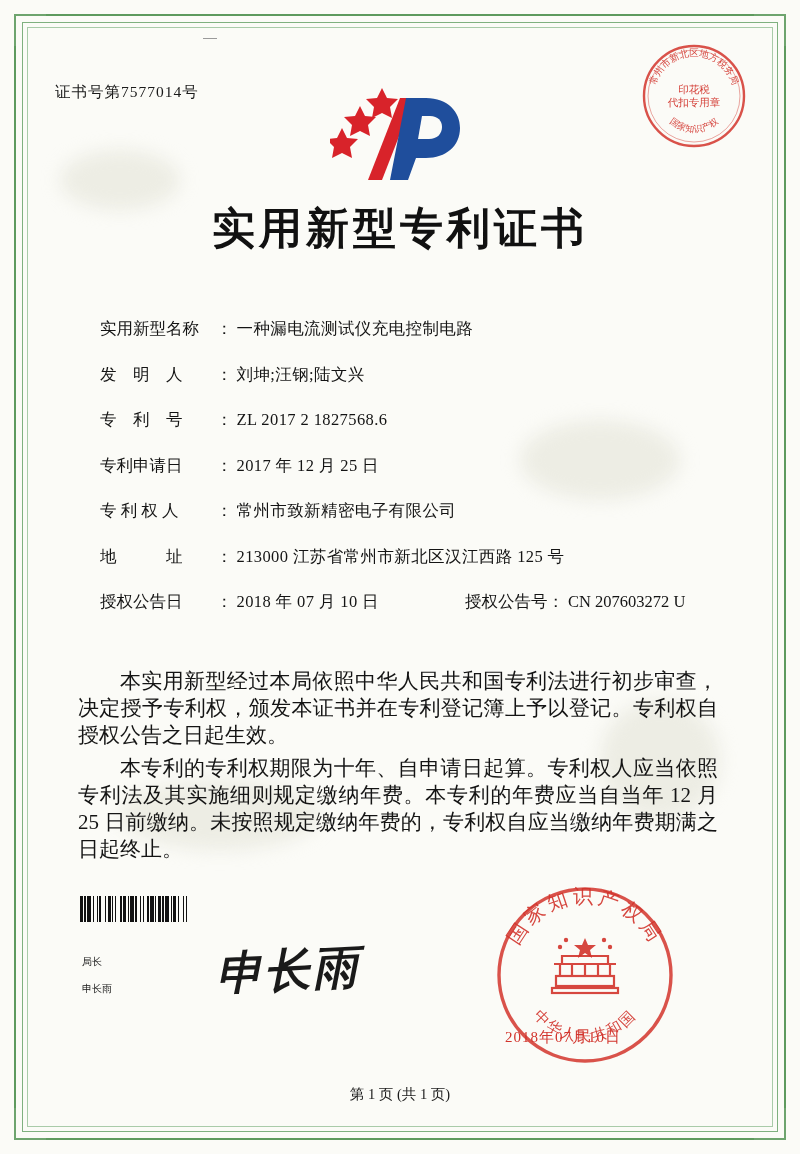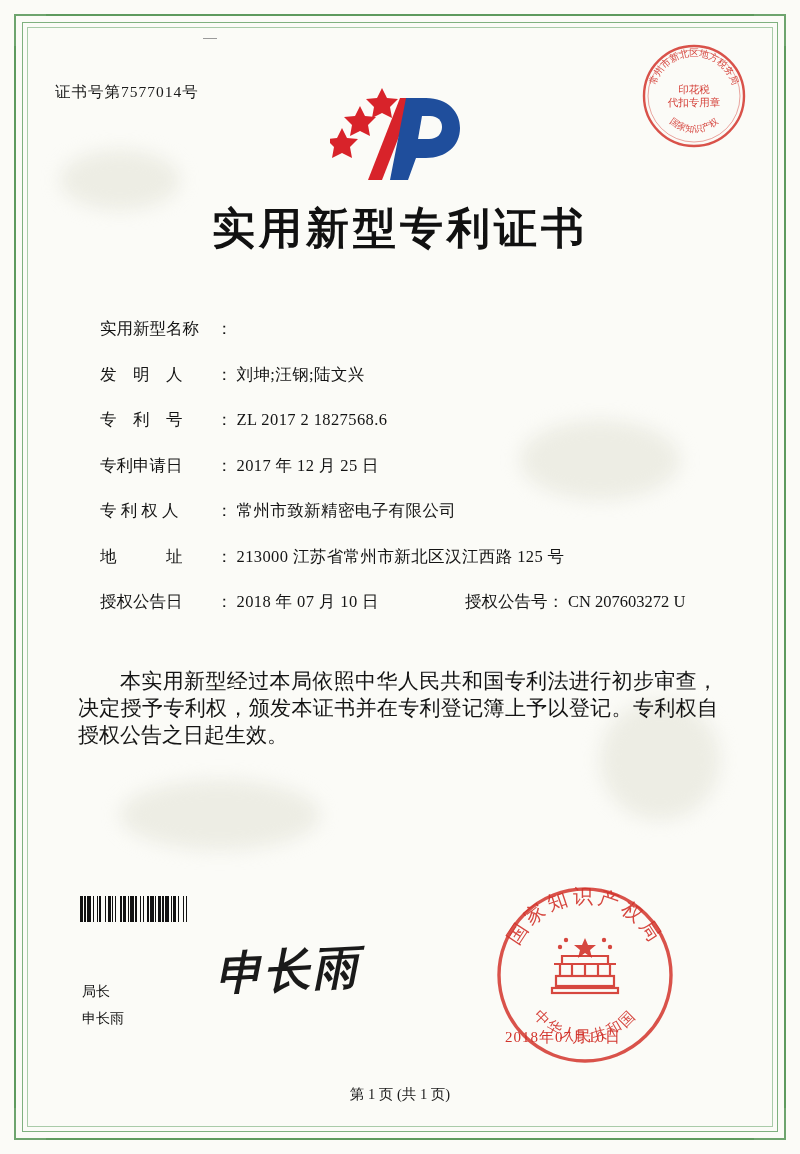--- a/index.html
+++ b/index.html
@@ -151,22 +151,22 @@
   .barcode span {
     display: inline-block;
     height: 26px;
     background: #111;
     vertical-align: top;
   }
 
   
   .sig-block {
     position: absolute;
-    left: 82px; top: 978px;
-    font-size: 14px;
+    left: 82px; top: 948px;
+    font-size: 10px;
     color: #141414;
     line-height: 27px;
   }
   .sig-script {
     position: absolute;
     left: 216px; top: 940px;
     font-size: 46px;
     font-family: "DejaVu Serif", serif;
     font-style: italic;
     font-weight: bold;
@@ -264,20 +264,21 @@
     </svg>
   </div>
 
   <div class="doc-title">实用新型专利证书</div>
 
   <div class="fields">
 
     <div class="field-row">
       <span class="field-label">实用新型名称</span>
       <span class="field-colon">：</span>
+      <span class="field-value">一种漏电流测试仪充电控制电路</span>
     </div>
 
     <div class="field-row">
       <span class="field-label">发　明　人</span>
       <span class="field-colon">：</span>
       <span class="field-value">刘坤;汪钢;陆文兴</span>
     </div>
 
     <div class="field-row">
       <span class="field-label">专　利　号</span>
@@ -309,20 +310,21 @@
       <span class="field-value">2018 年 07 月 10 日</span>
       <span class="second-label">授权公告号</span>
       <span class="field-colon">：</span>
       <span>CN 207603272 U</span>
     </div>
 
   </div>
 
   <div class="paragraphs">
     <p>本实用新型经过本局依照中华人民共和国专利法进行初步审查，决定授予专利权，颁发本证书并在专利登记簿上予以登记。专利权自授权公告之日起生效。</p>
+    <p>本专利的专利权期限为十年、自申请日起算。专利权人应当依照专利法及其实施细则规定缴纳年费。本专利的年费应当自当年 12 月 25 日前缴纳。未按照规定缴纳年费的，专利权自应当缴纳年费期满之日起终止。</p>
   </div>
 
   <div class="barcode"><span style="width:3px"></span><span style="width:1px;background:transparent"></span><span style="width:2px"></span><span style="width:1px;background:transparent"></span><span style="width:4px"></span><span style="width:2px;background:transparent"></span><span style="width:1px"></span><span style="width:3px;background:transparent"></span><span style="width:1px"></span><span style="width:1px;background:transparent"></span><span style="width:2px"></span><span style="width:4px;background:transparent"></span><span style="width:1px"></span><span style="width:2px;background:transparent"></span><span style="width:3px"></span><span style="width:1px;background:transparent"></span><span style="width:1px"></span><span style="width:2px;background:transparent"></span><span style="width:1px"></span><span style="width:4px;background:transparent"></span><span style="width:2px"></span><span style="width:1px;background:transparent"></span><span style="width:3px"></span><span style="width:2px;background:transparent"></span><span style="width:1px"></span><span style="width:1px;background:transparent"></span><span style="width:4px"></span><span style="width:1px;background:transparent"></span><span style="width:2px"></span><span style="width:3px;background:transparent"></span><span style="width:1px"></span><span style="width:2px;background:transparent"></span><span style="width:1px"></span><span style="width:3px;background:transparent"></span><span style="width:2px"></span><span style="width:1px;background:transparent"></span><span style="width:4px"></span><span style="width:1px;background:transparent"></span><span style="width:1px"></span><span style="width:2px;background:transparent"></span><span style="width:3px"></span><span style="width:1px;background:transparent"></span><span style="width:2px"></span><span style="width:1px;background:transparent"></span><span style="width:4px"></span><span style="width:2px;background:transparent"></span><span style="width:1px"></span><span style="width:1px;background:transparent"></span><span style="width:3px"></span><span style="width:2px;background:transparent"></span><span style="width:1px"></span><span style="width:4px;background:transparent"></span><span style="width:1px"></span><span style="width:2px;background:transparent"></span><span style="width:1px"></span><span style="width:3px;background:transparent"></span></div>
 
   <div class="sig-block">
     <div>局长</div>
     <div>申长雨</div>
   </div>
   <div class="sig-script">申长雨</div>
 

